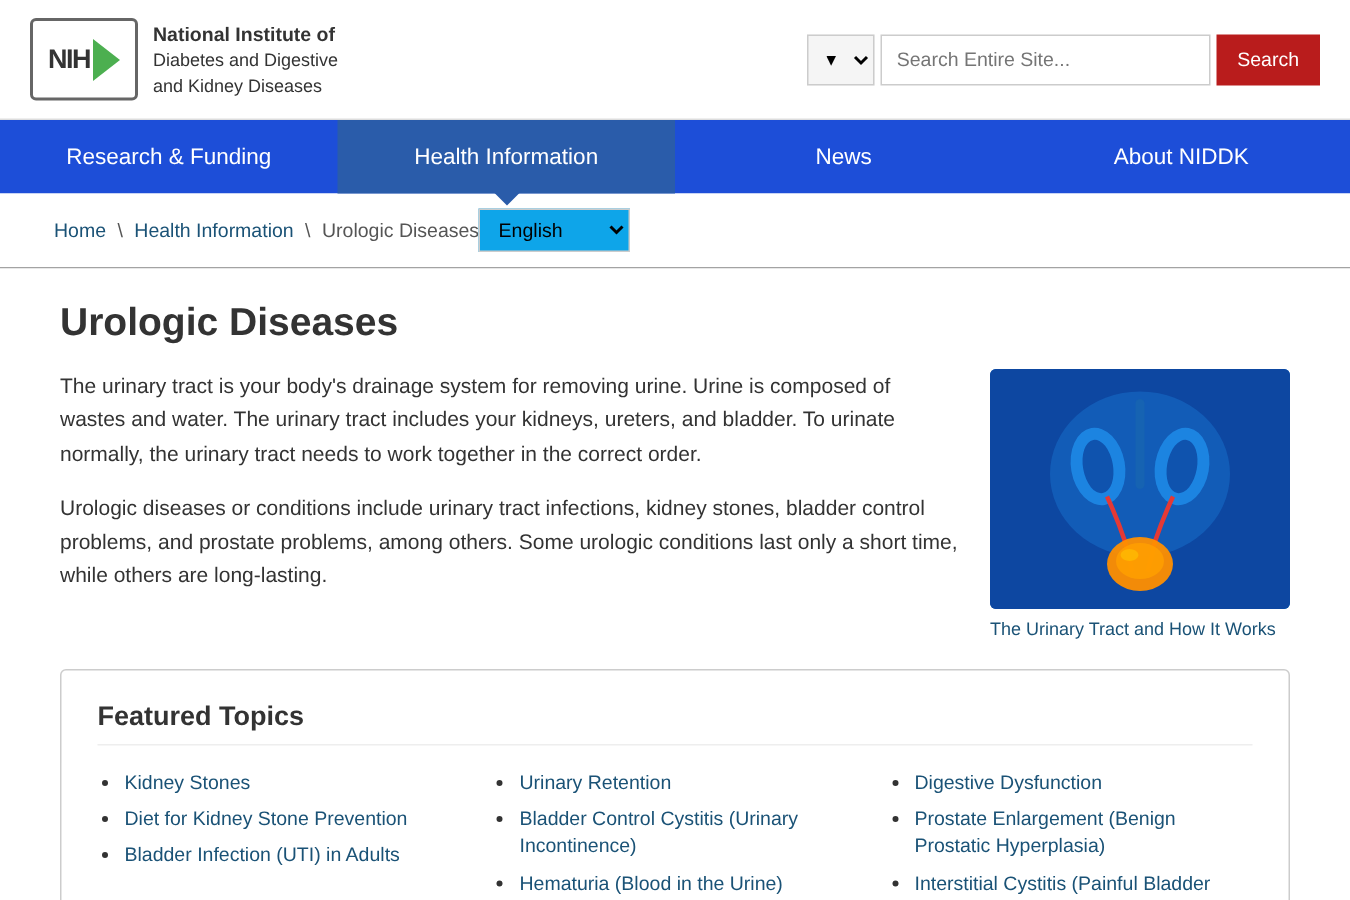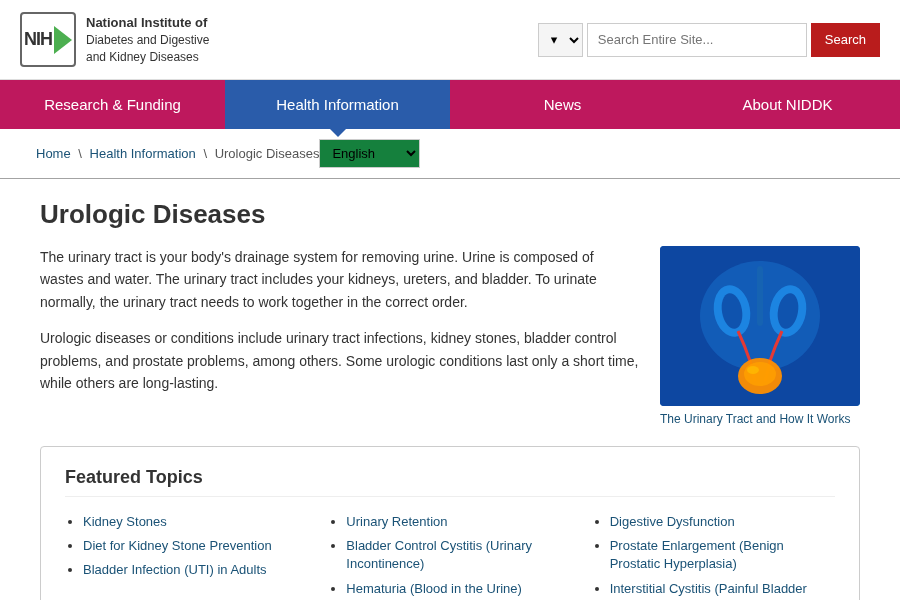--- a/index.html
+++ b/index.html
@@ -13,21 +13,21 @@
       padding: 12px 20px;
       background: #fff;
       border-bottom: 1px solid #ddd;
     }
     .logo-area {
       display: flex;
       align-items: center;
       gap: 10px;
     }
     .logo-box {
-      width: 56px;
+      width: 72px;
       height: 55px;
       border: 2px solid #666;
       border-radius: 4px;
       display: flex;
       align-items: center;
       justify-content: center;
       font-size: 22px;
       font-weight: bold;
       color: #333;
       position: relative;
@@ -85,21 +85,21 @@
       background: #b91c1c;
       color: #fff;
       border: none;
       font-size: 13px;
       cursor: pointer;
       height: 34px;
     }
 
     
     .nav {
-      background: #be185d;
+      background: #1d4ed8;
       display: flex;
     }
     .nav-item {
       flex: 1;
       text-align: center;
       padding: 16px 10px;
       color: #fff;
       font-size: 15px;
       cursor: pointer;
       font-weight: 500;
@@ -139,21 +139,21 @@
       color: #1a5276;
       text-decoration: none;
     }
     .breadcrumb-sep { margin: 0 4px; }
 
     
     .language-select {
       padding: 5px 24px 5px 8px;
       border: 1px solid #ccc;
       font-size: 13px;
-      background: #15803d;
+      background: #0ea5e9;
       cursor: pointer;
       appearance: auto;
     }
 
     
     .main-content {
       padding: 20px 40px 20px 40px;
       background: #fff;
     }
     .page-title {

